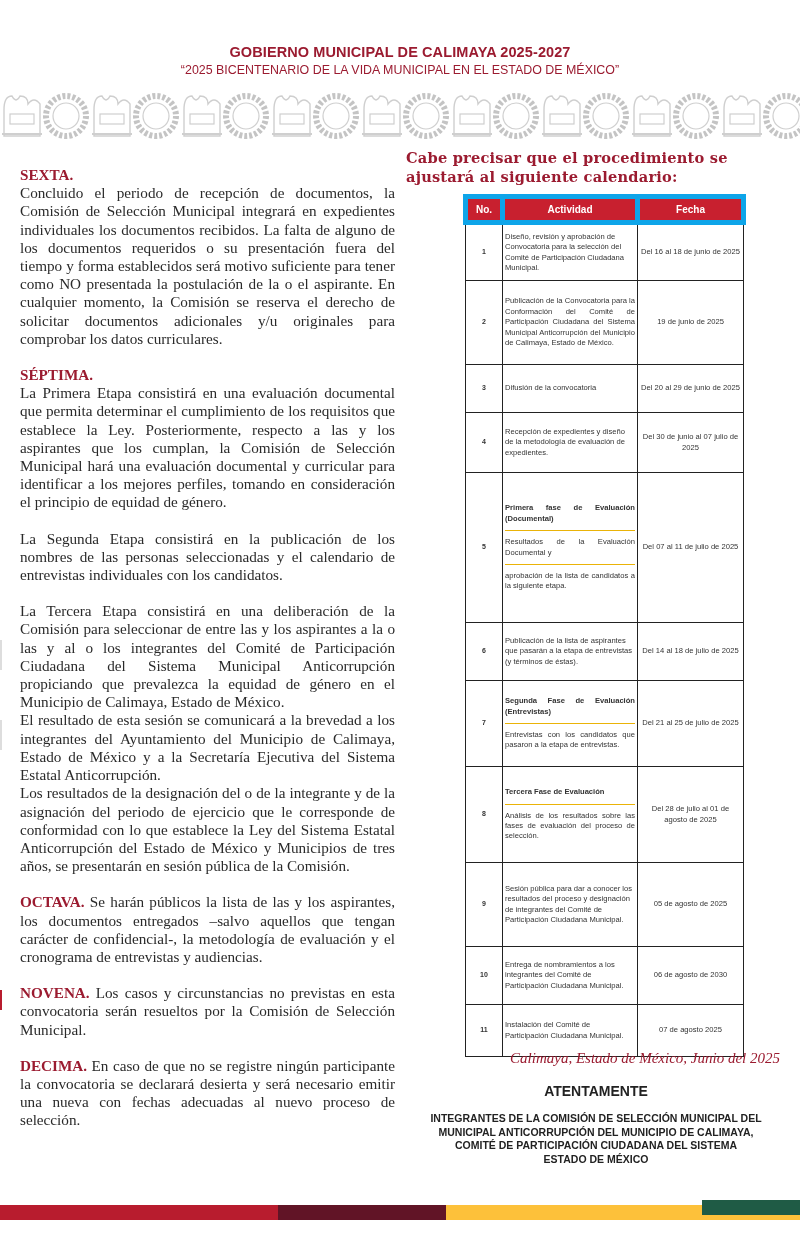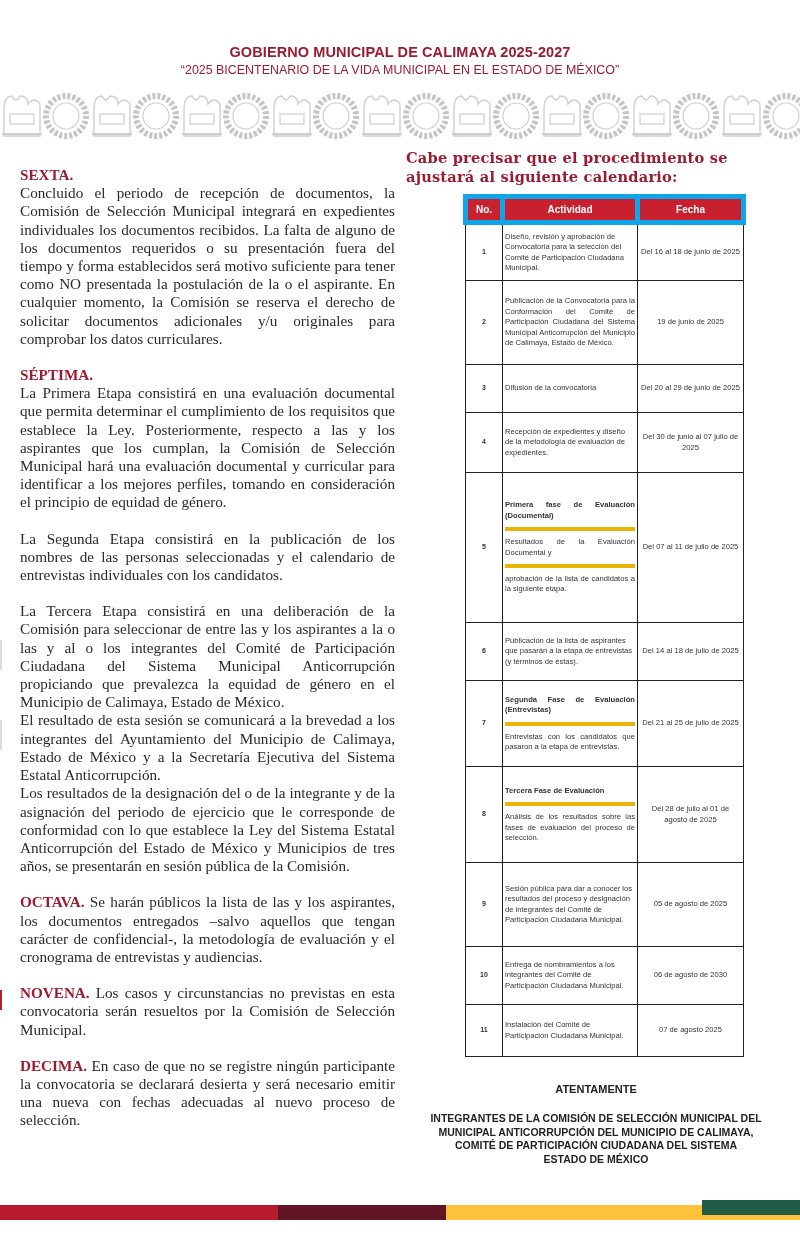--- a/index.html
+++ b/index.html
@@ -25,27 +25,27 @@
 
   table.cal { position:absolute; left:57px; top:46px; width:283px; border-collapse:collapse;
               font-family:"Liberation Sans", sans-serif; font-size:7.6px; color:#333; }
   table.cal th { background:#c8202f; color:#fff; font-weight:bold; font-size:10px; height:11px;
                  border:5px solid #0ea5e9; padding:5px; }
   table.cal td { border:1.3px solid #222; padding:2px 2px; vertical-align:middle; line-height:10.4px; }
   td.no { width:32px; text-align:center; font-weight:bold; font-size:7px; }
   td.act { width:130px; text-align:left; }
   td.fecha { text-align:center; }
   .sub { padding:6px 0; }
-  .sub + .sub { border-top:4px solid #eab308; }
+  .sub + .sub { border-top:1px solid #eab308; }
   .b { font-weight:bold; }
 
   .place { position:absolute; left:0; top:902px; width:374px; text-align:right;
            font-style:italic; font-size:15px; color:#9b1b30; }
   .atent { position:absolute; left:0; top:935px; width:380px; text-align:center;
-           font-family:"Liberation Sans", sans-serif; font-weight:bold; font-size:11px; color:#222; }
+           font-family:"Liberation Sans", sans-serif; font-weight:bold; font-size:14px; color:#222; }
   .sign { position:absolute; left:0; top:964px; width:380px; text-align:center;
           font-family:"Liberation Sans", sans-serif; font-weight:bold; font-size:10.5px;
           line-height:13.5px; color:#222; }
 
   .stripe { position:absolute; top:1205px; height:15px; }
   .left-marks span { position:absolute; left:0; width:2px; background:#ddd; }
 </style>
 </head>
 <body>
 
@@ -260,20 +260,21 @@
         <tr style="height: 52px;">
           <td class="no">11</td>
           <td class="act">
             <div>Instalación del Comité de Participación Ciudadana Municipal.</div>
           </td>
           <td class="fecha">07 de agosto 2025</td>
         </tr>
       </tbody>
   </table>
 
+  <div class="place">Calimaya, Estado de México, Junio del 2025</div>
   <div class="atent">ATENTAMENTE</div>
   <div class="sign">
     <div>INTEGRANTES DE LA COMISIÓN DE SELECCIÓN MUNICIPAL DEL</div>
     <div>MUNICIPAL ANTICORRUPCIÓN DEL MUNICIPIO DE CALIMAYA,</div>
     <div>COMITÉ DE PARTICIPACIÓN CIUDADANA DEL SISTEMA</div>
     <div>ESTADO DE MÉXICO</div>
   </div>
 </div>
 
 <div>

